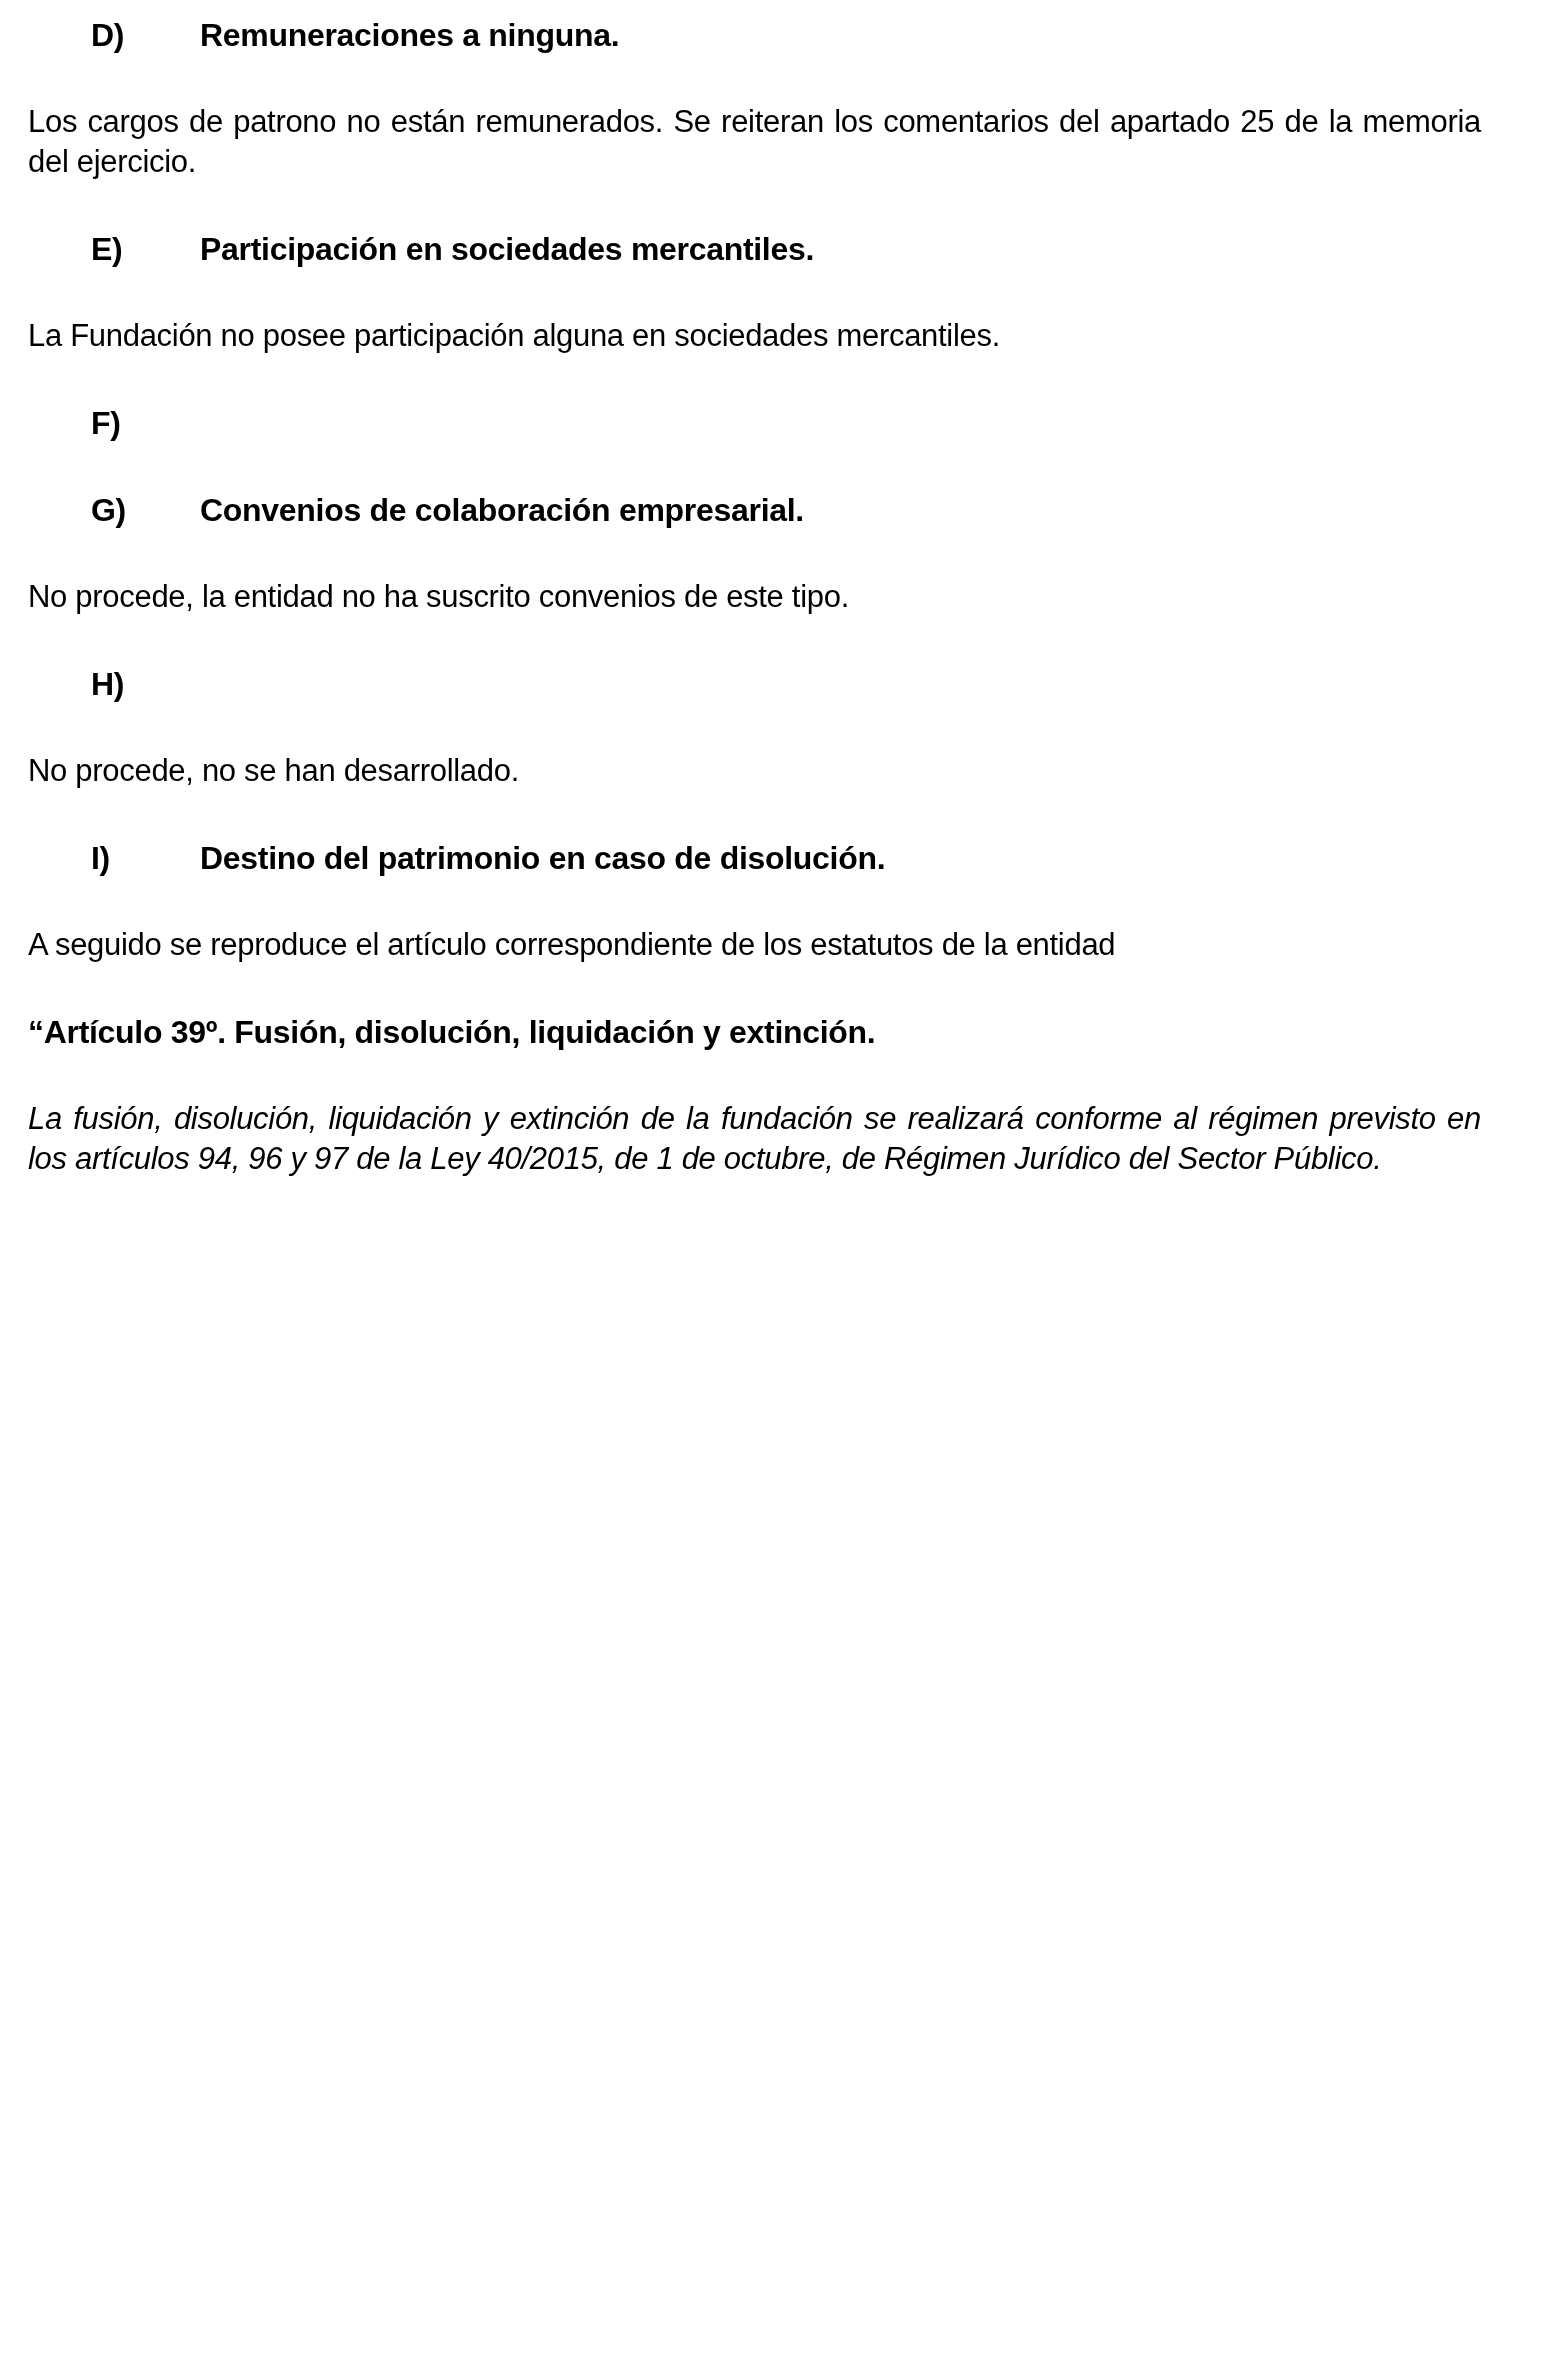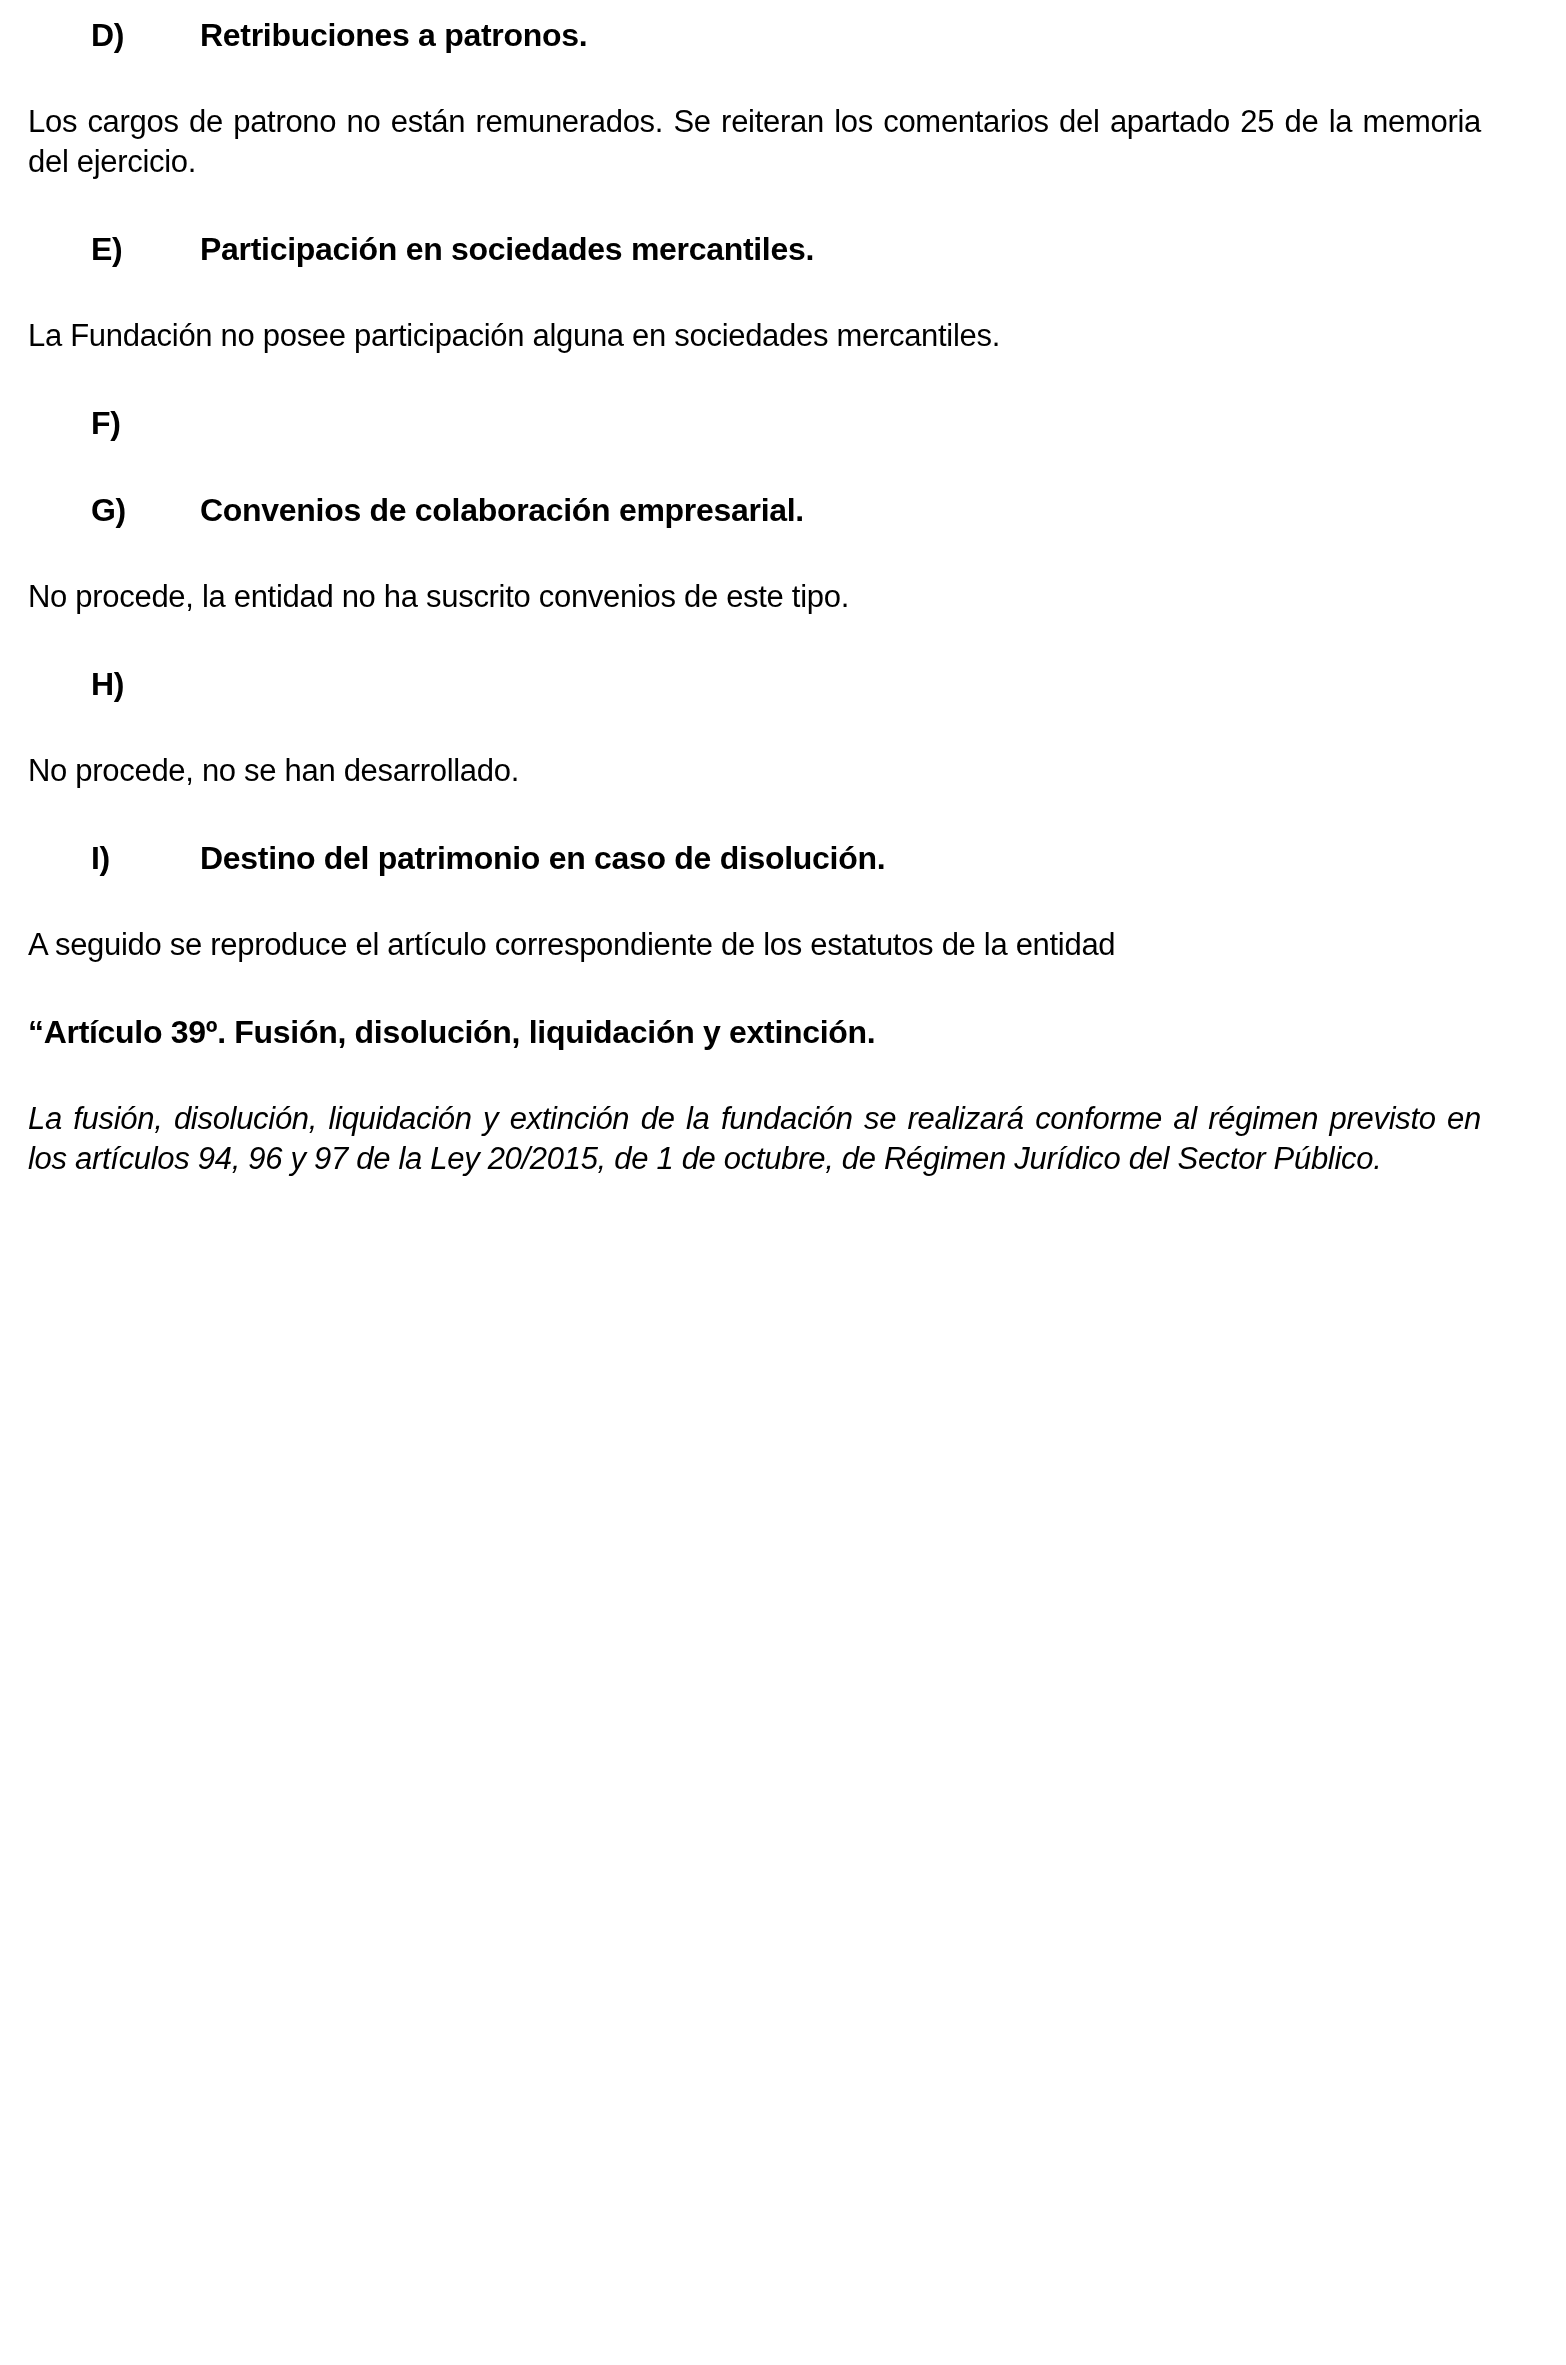--- a/index.html
+++ b/index.html
@@ -39,21 +39,21 @@
     text-align: justify;
   }
 </style>
 </head>
 <body>
 
 <div class="page">
 
   <div class="block sec-heading">
     <span class="letter">D)</span>
-    <span class="title">Retribuciones a patronos.</span>
+    <span class="title">Remuneraciones a ninguna.</span>
   </div>
 
   <p class="block para">Los cargos de patrono no están remunerados. Se reiteran los comentarios del apartado 25 de la memoria del ejercicio.</p>
 
   <div class="block sec-heading">
     <span class="letter">E)</span>
     <span class="title">Participación en sociedades mercantiles.</span>
   </div>
 
   <p class="block para">La Fundación no posee participación alguna en sociedades mercantiles.</p>
@@ -78,16 +78,16 @@
 
   <div class="block sec-heading">
     <span class="letter">I)</span>
     <span class="title">Destino del patrimonio en caso de disolución.</span>
   </div>
 
   <p class="block para">A seguido se reproduce el artículo correspondiente de los estatutos de la entidad</p>
 
   <p class="block article-heading">“Artículo 39º. Fusión, disolución, liquidación y extinción.</p>
 
-  <p class="block para-italic">La fusión, disolución, liquidación y extinción de la fundación se realizará conforme al régimen previsto en los artículos 94, 96 y 97 de la Ley 20/2015, de 1 de octubre, de Régimen Jurídico del Sector Público.</p>
+  <p class="block para-italic">La fusión, disolución, liquidación y extinción de la fundación se realizará conforme al régimen previsto en los artículos 94, 96 y 97 de la Ley 40/2015, de 1 de octubre, de Régimen Jurídico del Sector Público.</p>
 
 </div>
 
 
 </body></html>

